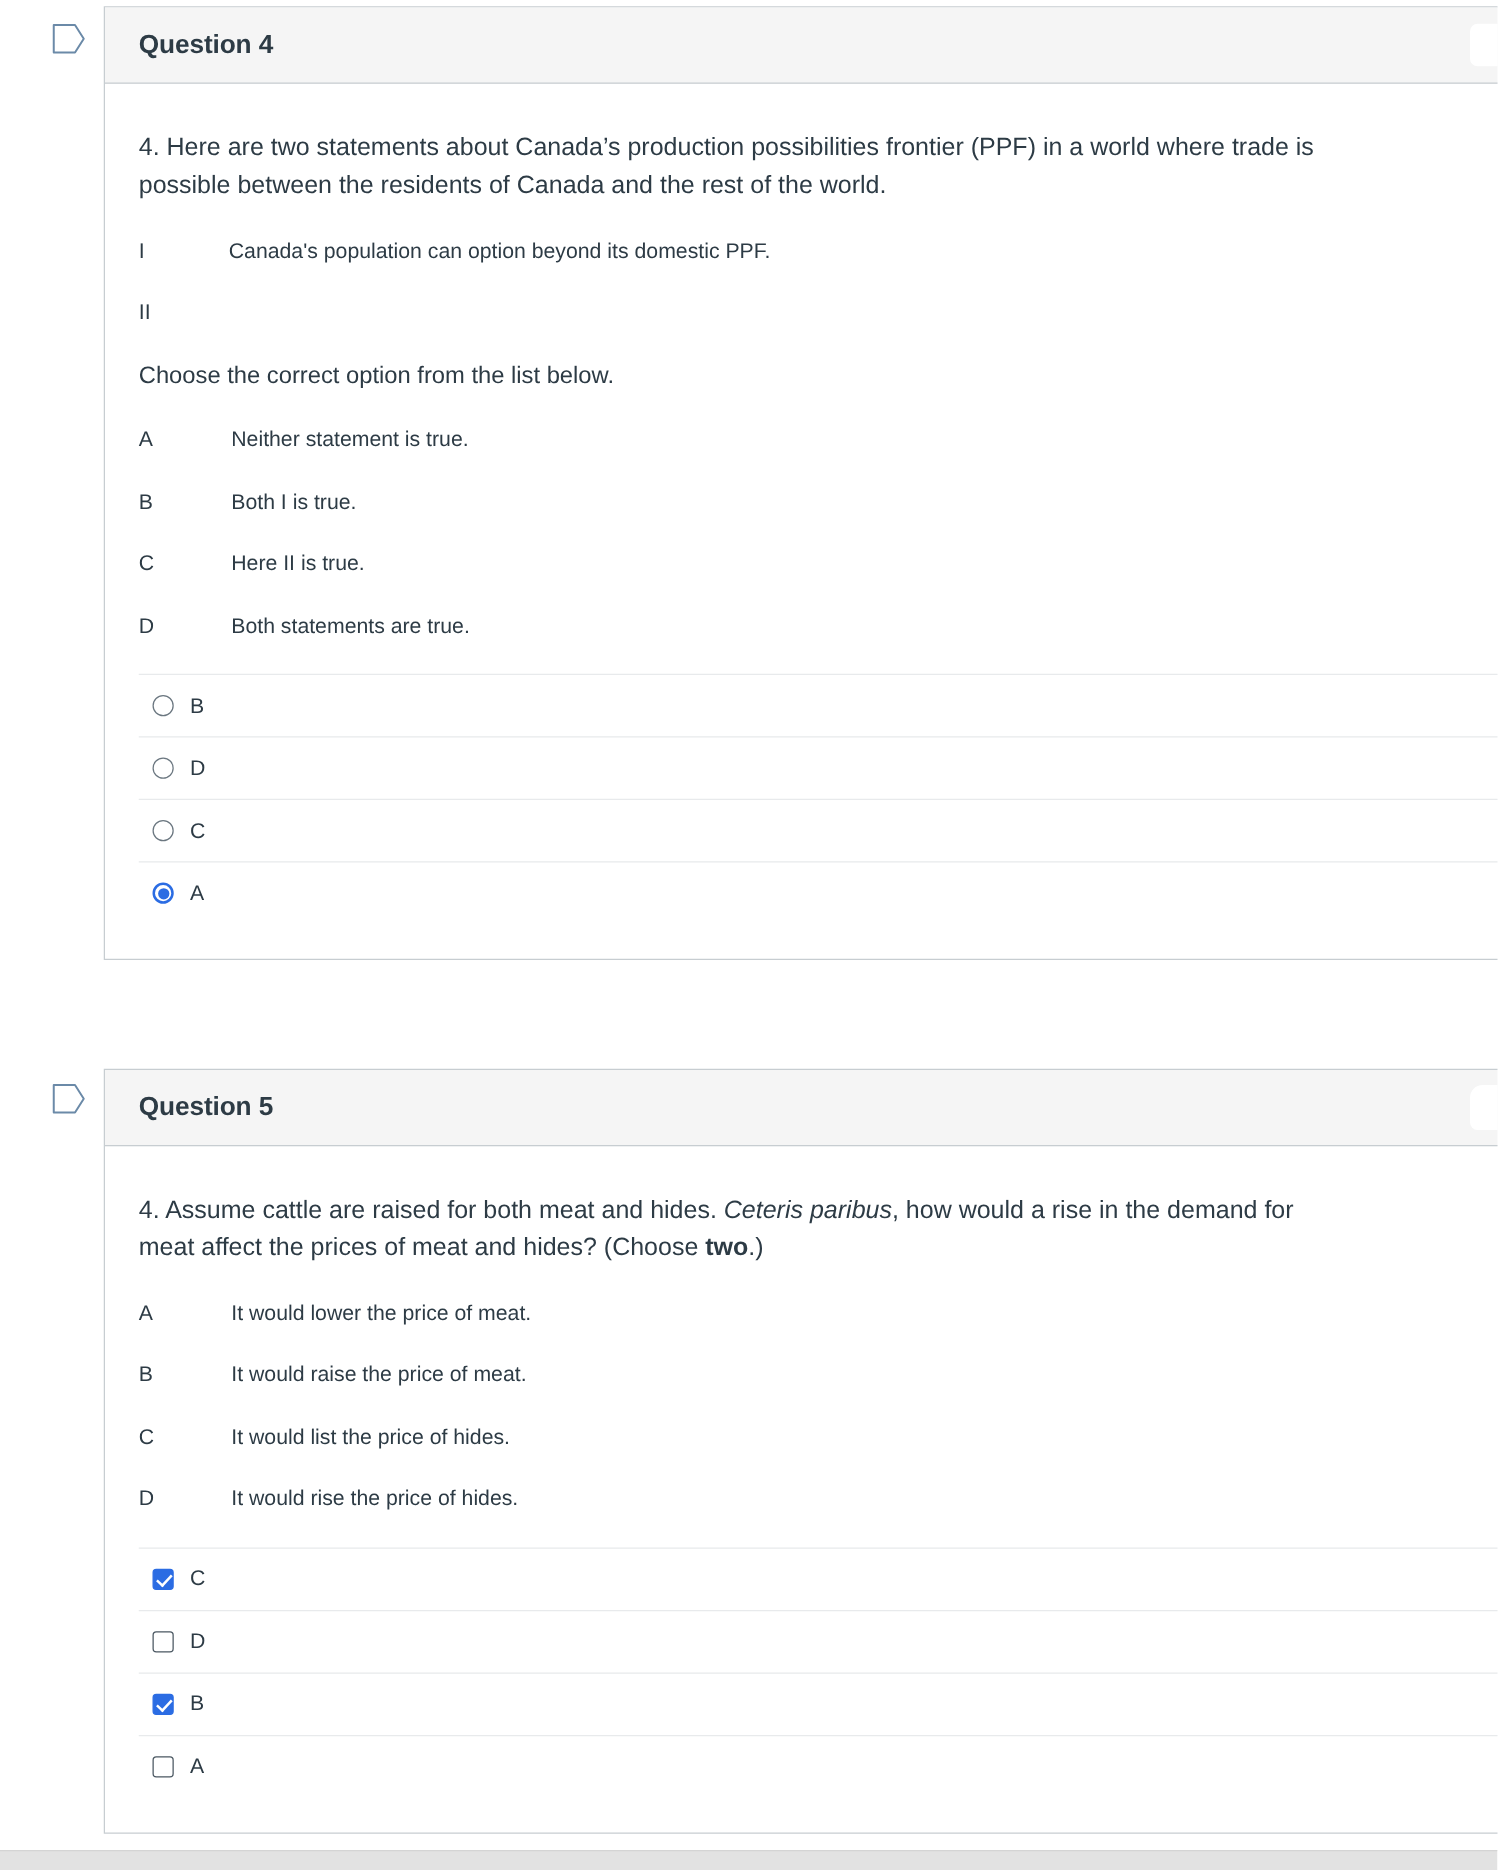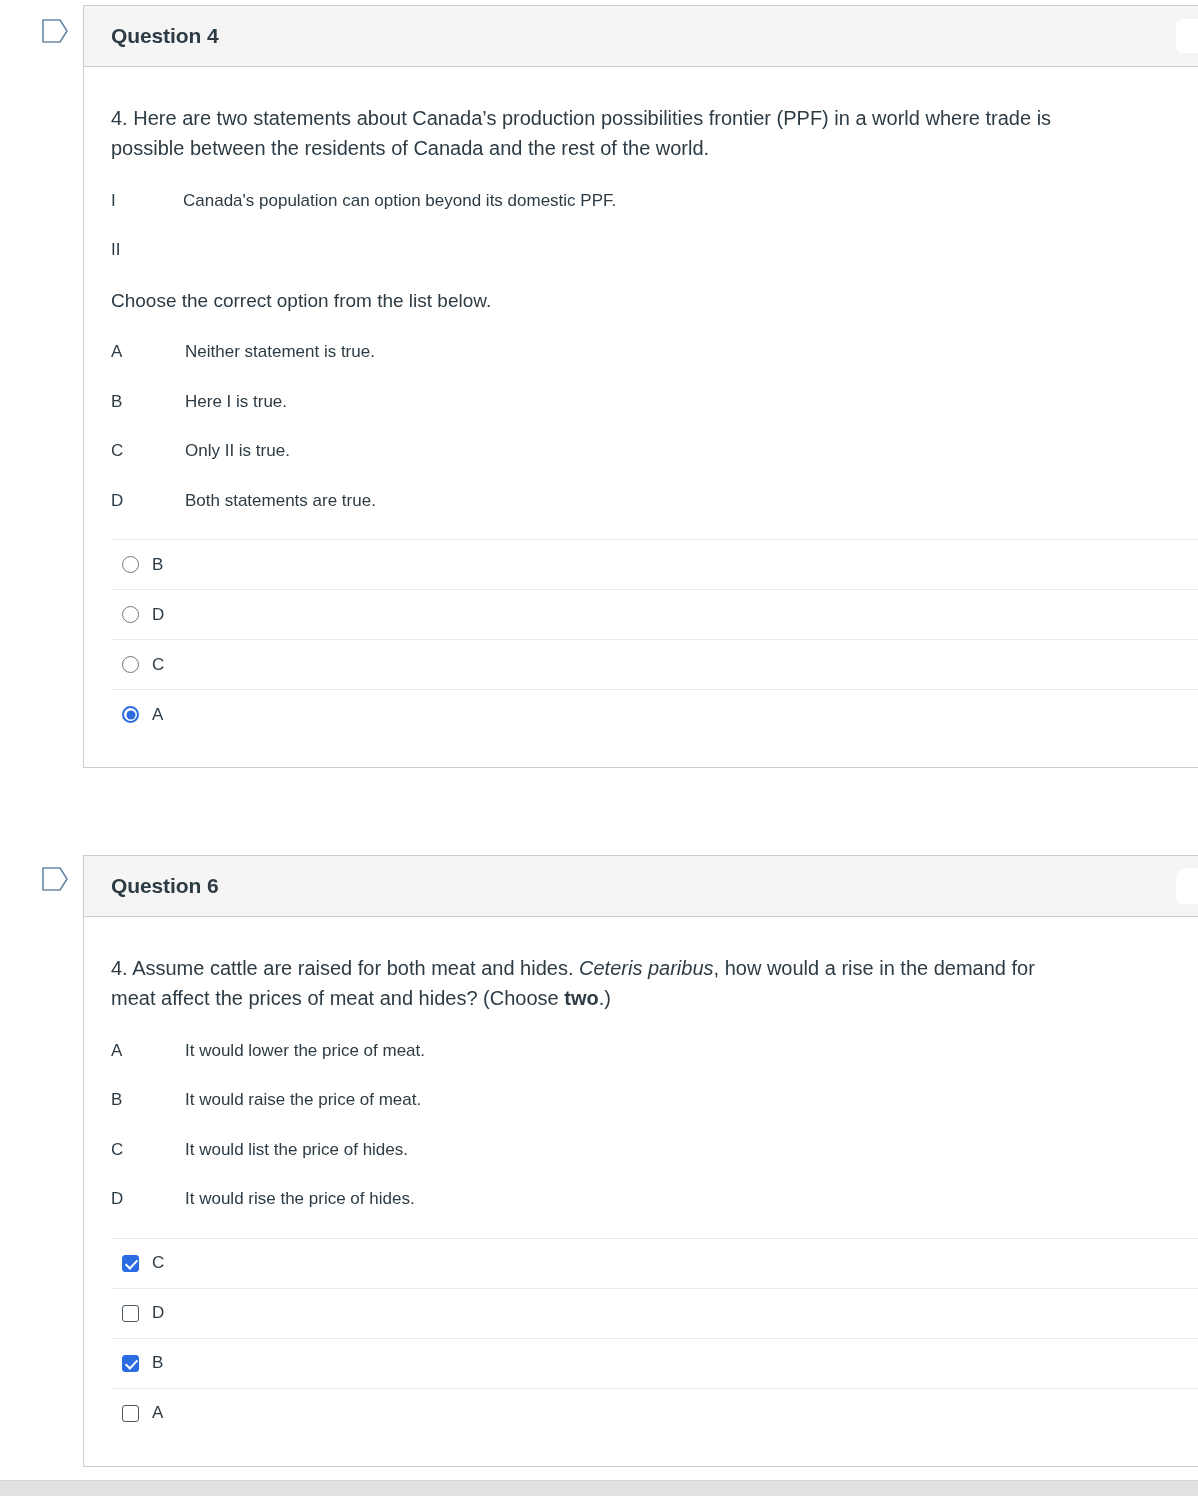--- a/index.html
+++ b/index.html
@@ -215,25 +215,25 @@
       </div>
 
       <p class="q-prompt">Choose the correct option from the list below.</p>
 
       <div class="q-line">
         <span class="lbl indent-a">A</span>
         <span>Neither statement is true.</span>
       </div>
       <div class="q-line">
         <span class="lbl indent-a">B</span>
-        <span>Here I is true.</span>
+        <span>Both I is true.</span>
       </div>
       <div class="q-line">
         <span class="lbl indent-a">C</span>
-        <span>Only II is true.</span>
+        <span>Here II is true.</span>
       </div>
       <div class="q-line">
         <span class="lbl indent-a">D</span>
         <span> Both statements are true.</span>
       </div>
 
       <div class="answers">
         <div class="answer-row">
           <span class="radio"></span>
           <span class="answer-label">B</span>
@@ -255,21 +255,21 @@
   </div>
 
   <div class="flag-icon" style="top:866px;">
     <svg width="28" height="26" viewBox="0 0 28 26" aria-hidden="true">
       <path d="M2 2 H19 L26 13 L19 24 H2 Z" fill="#ffffff" stroke="#6b8aa8" stroke-width="1.6" stroke-linejoin="round"></path>
     </svg>
   </div>
 
   <div class="question-card" style="top:855px;">
     <div class="question-header">
-      <span class="question-title">Question 6</span>
+      <span class="question-title">Question 5</span>
       <span class="points-redacted r2"></span>
     </div>
 
     <div class="question-body">
       <p class="q-text"><span>4.  Assume cattle are raised for both meat and hides. </span><em>Ceteris paribus</em><span>, how would a rise in the demand for meat affect the prices of meat and hides?  (Choose </span><strong>two</strong><span>.)</span></p>
 
       <div class="q-line">
         <span class="lbl indent-a">A</span>
         <span>It would lower the price of meat.</span>
       </div>

